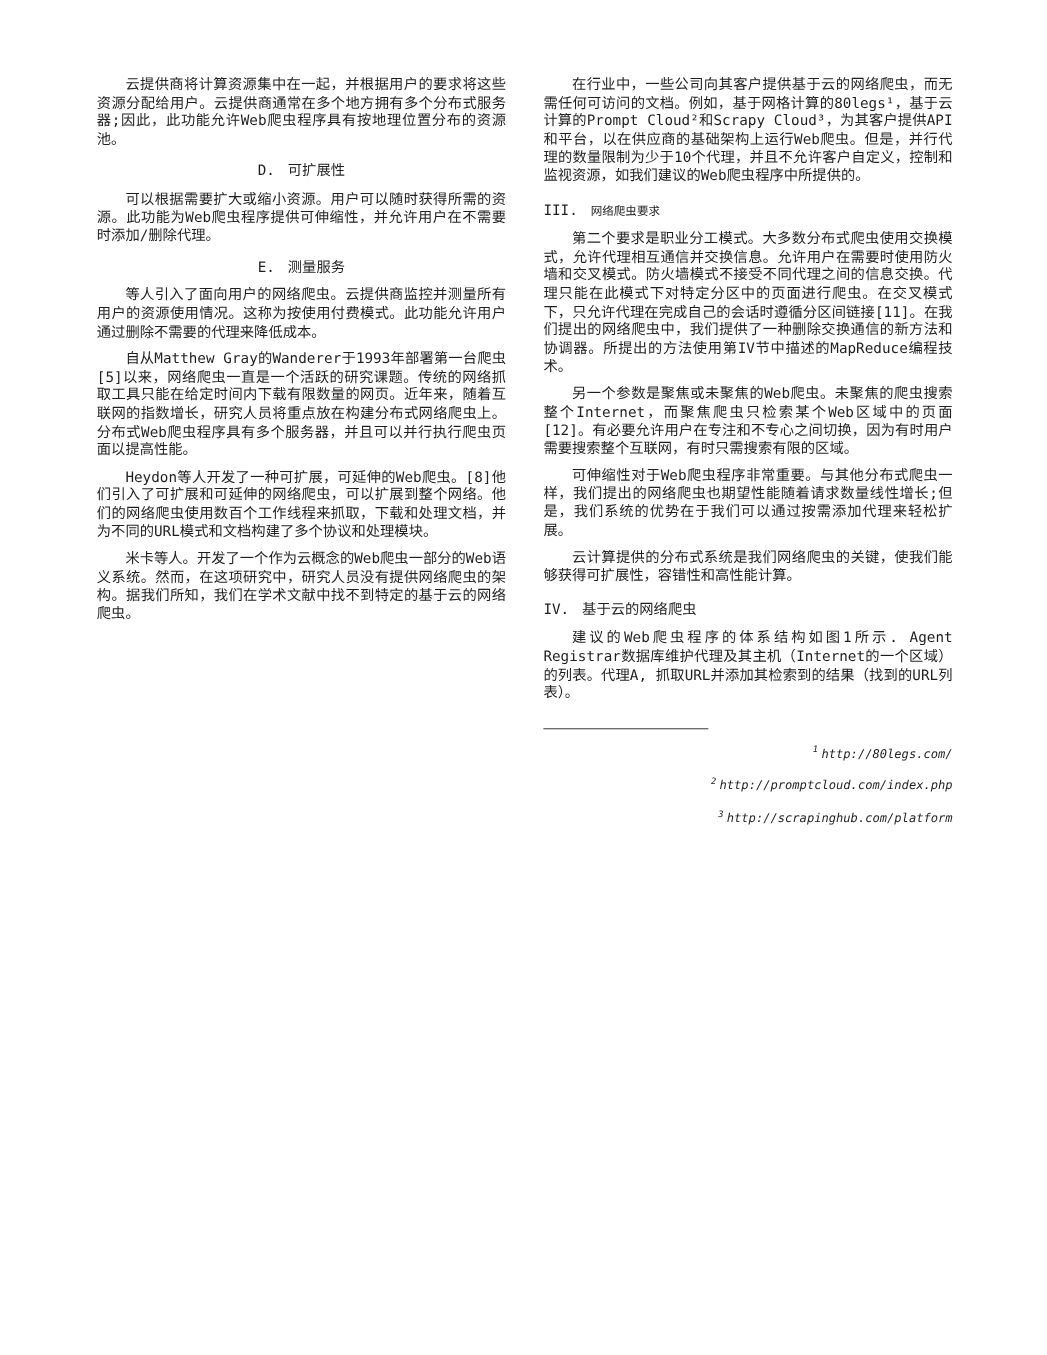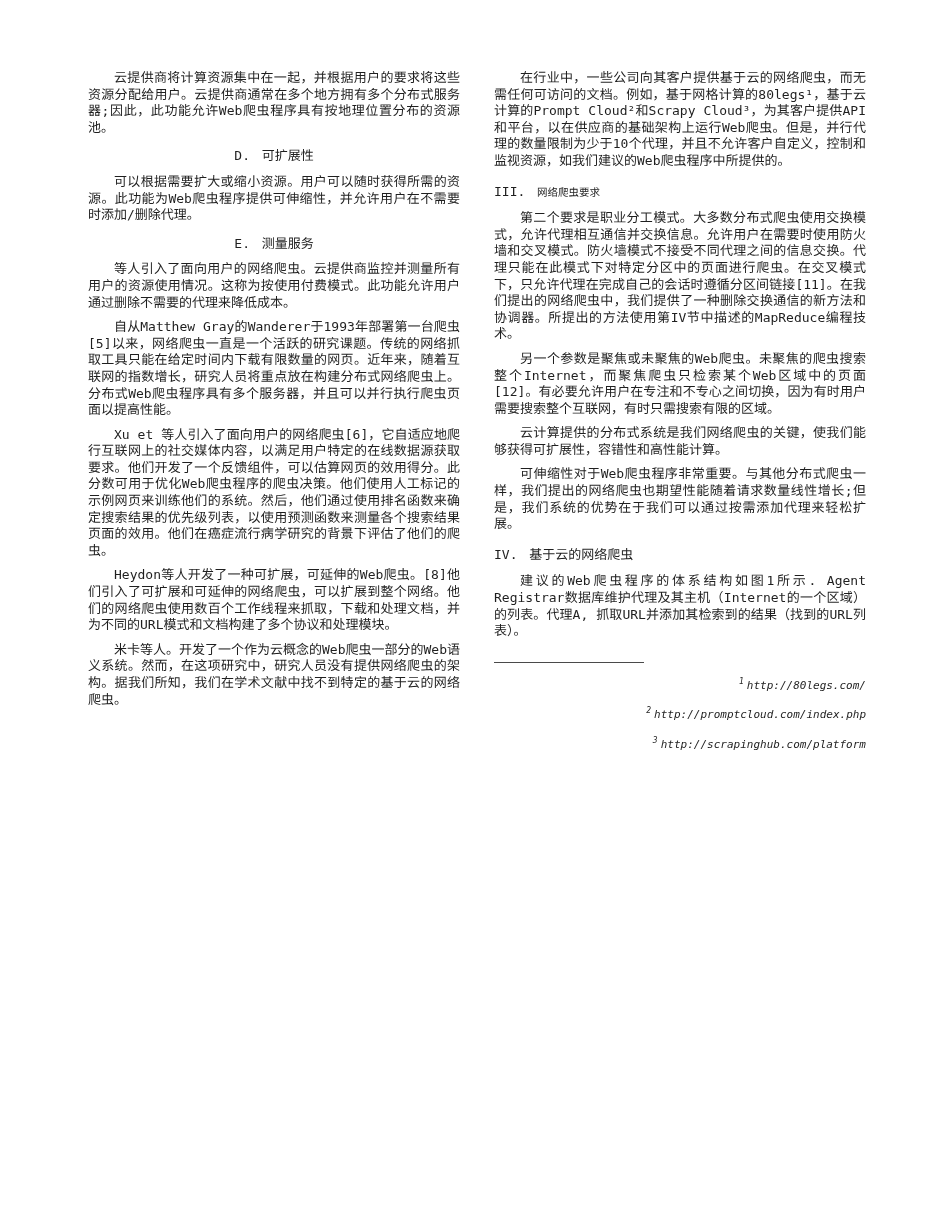--- a/index.html
+++ b/index.html
@@ -83,34 +83,33 @@
     <div class="col">
       <p class="para">云提供商将计算资源集中在一起，并根据用户的要求将这些资源分配给用户。云提供商通常在多个地方拥有多个分布式服务器;因此，此功能允许Web爬虫程序具有按地理位置分布的资源池。</p>
 
       <h4 class="subheading"><span class="marker">D.</span><span>可扩展性</span></h4>
       <p class="para">可以根据需要扩大或缩小资源。用户可以随时获得所需的资源。此功能为Web爬虫程序提供可伸缩性，并允许用户在不需要时添加/删除代理。</p>
 
       <h4 class="subheading"><span class="marker">E.</span><span>测量服务</span></h4>
       <p class="para">等人引入了面向用户的网络爬虫。云提供商监控并测量所有用户的资源使用情况。这称为按使用付费模式。此功能允许用户通过删除不需要的代理来降低成本。</p>
 
       <p class="para">自从Matthew Gray的Wanderer于1993年部署第一台爬虫[5]以来，网络爬虫一直是一个活跃的研究课题。传统的网络抓取工具只能在给定时间内下载有限数量的网页。近年来，随着互联网的指数增长，研究人员将重点放在构建分布式网络爬虫上。分布式Web爬虫程序具有多个服务器，并且可以并行执行爬虫页面以提高性能。</p>
-      <p class="para">Xu et 等人引入了面向用户的网络爬虫[6]，它自适应地爬行互联网上的社交媒体内容，以满足用户特定的在线数据源获取要求。他们开发了一个反馈组件，可以估算网页的效用得分。此分数可用于优化Web爬虫程序的爬虫决策。他们使用人工标记的示例网页来训练他们的系统。然后，他们通过使用排名函数来确定搜索结果的优先级列表，以使用预测函数来测量各个搜索结果页面的效用。他们在癌症流行病学研究的背景下评估了他们的爬虫。</p>
       <p class="para">Heydon等人开发了一种可扩展，可延伸的Web爬虫。[8]他们引入了可扩展和可延伸的网络爬虫，可以扩展到整个网络。他们的网络爬虫使用数百个工作线程来抓取，下载和处理文档，并为不同的URL模式和文档构建了多个协议和处理模块。</p>
       <p class="para">米卡等人。开发了一个作为云概念的Web爬虫一部分的Web语义系统。然而，在这项研究中，研究人员没有提供网络爬虫的架构。据我们所知，我们在学术文献中找不到特定的基于云的网络爬虫。</p>
     </div>
 
     <div class="col">
       <p class="para">在行业中，一些公司向其客户提供基于云的网络爬虫，而无需任何可访问的文档。例如，基于网格计算的80legs¹，基于云计算的Prompt Cloud²和Scrapy Cloud³，为其客户提供API和平台，以在供应商的基础架构上运行Web爬虫。但是，并行代理的数量限制为少于10个代理，并且不允许客户自定义，控制和监视资源，如我们建议的Web爬虫程序中所提供的。</p>
 
       <h3 class="section-heading"><span class="marker">III.</span><span class="title-small">网络爬虫要求</span></h3>
 
       <p class="para">第二个要求是职业分工模式。大多数分布式爬虫使用交换模式，允许代理相互通信并交换信息。允许用户在需要时使用防火墙和交叉模式。防火墙模式不接受不同代理之间的信息交换。代理只能在此模式下对特定分区中的页面进行爬虫。在交叉模式下，只允许代理在完成自己的会话时遵循分区间链接[11]。在我们提出的网络爬虫中，我们提供了一种删除交换通信的新方法和协调器。所提出的方法使用第IV节中描述的MapReduce编程技术。</p>
       <p class="para">另一个参数是聚焦或未聚焦的Web爬虫。未聚焦的爬虫搜索整个Internet，而聚焦爬虫只检索某个Web区域中的页面[12]。有必要允许用户在专注和不专心之间切换，因为有时用户需要搜索整个互联网，有时只需搜索有限的区域。</p>
+      <p class="para">可伸缩性对于Web爬虫程序非常重要。与其他分布式爬虫一样，我们提出的网络爬虫也期望性能随着请求数量线性增长;但是，我们系统的优势在于我们可以通过按需添加代理来轻松扩展。</p>
       <p class="para">云计算提供的分布式系统是我们网络爬虫的关键，使我们能够获得可扩展性，容错性和高性能计算。</p>
-      <p class="para">可伸缩性对于Web爬虫程序非常重要。与其他分布式爬虫一样，我们提出的网络爬虫也期望性能随着请求数量线性增长;但是，我们系统的优势在于我们可以通过按需添加代理来轻松扩展。</p>
 
       <h3 class="section-heading"><span class="marker">IV.</span><span>基于云的网络爬虫</span></h3>
 
       <p class="para">建议的Web爬虫程序的体系结构如图1所示. Agent Registrar数据库维护代理及其主机（Internet的一个区域）的列表。代理A, 抓取URL并添加其检索到的结果（找到的URL列表）。</p>
 
       <div class="footnotes">
         <hr class="fn-rule">
         <p class="fn"><sup>1</sup><span>http://80legs.com/</span></p>
         <p class="fn"><sup>2</sup><span>http://promptcloud.com/index.php</span></p>
         <p class="fn"><sup>3</sup><span>http://scrapinghub.com/platform</span></p>

